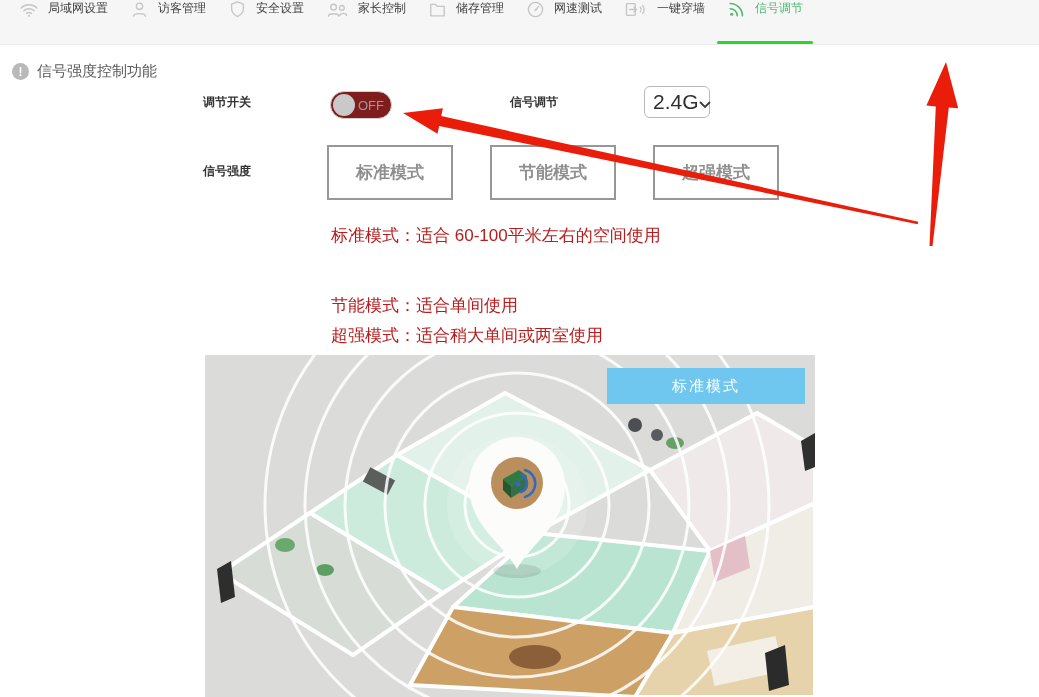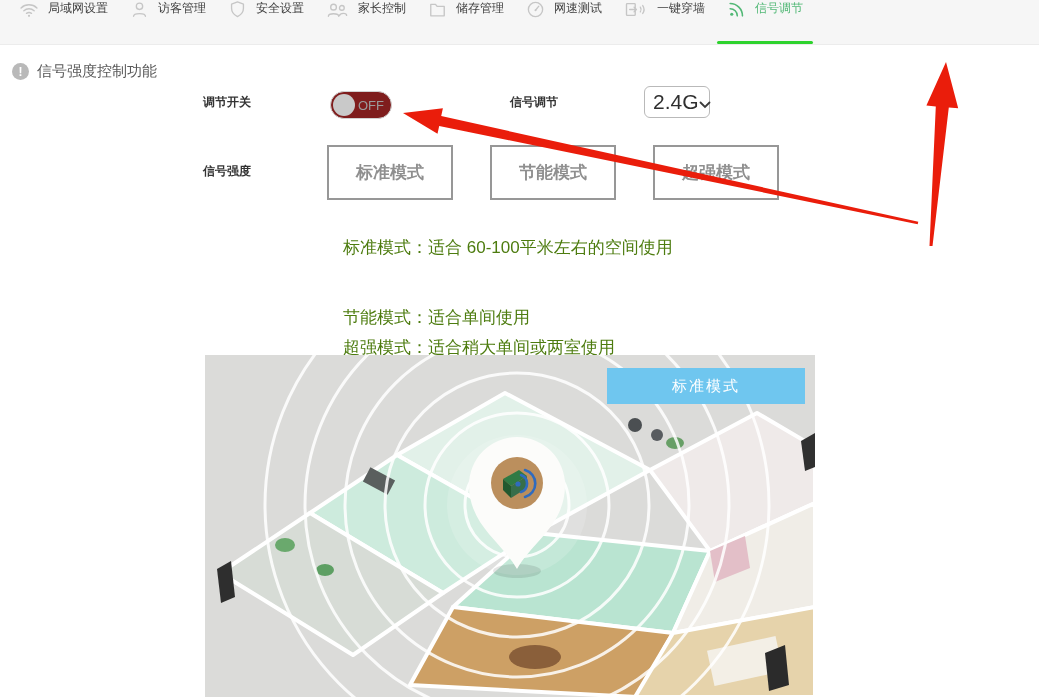--- a/index.html
+++ b/index.html
@@ -51,21 +51,21 @@
     display:flex;align-items:center;justify-content:space-between;
     padding:0 8px;font-size:21px;color:#2f2f2f;cursor:pointer;
   }
   .mode-btn{
     position:absolute;top:145px;width:126px;height:55px;box-sizing:border-box;
     background:#fff;border:2px solid #979797;color:#8f8f8f;
     font-size:17px;font-weight:bold;display:flex;align-items:center;justify-content:center;
     cursor:pointer;
   }
   .desc{
-    position:absolute;left:327px;color:#4d7c0f;font-size:17px;line-height:26px;margin:16px;
+    position:absolute;left:327px;color:#b91c1c;font-size:17px;line-height:26px;margin:4px;
   }
   .desc.p1{top:219px;width:338px;}
   .desc.p2{top:289px;width:420px;}
   .desc.p3{top:319px;width:420px;}
   
   .floorplan{
     position:absolute;left:205px;top:355px;width:610px;height:342px;overflow:hidden;
     background:#dbdbd9;
   }
   .fp-badge{

